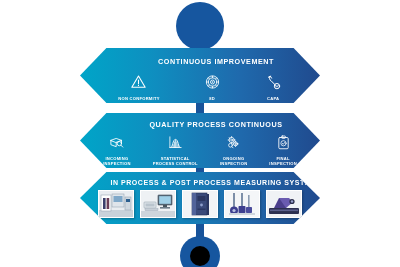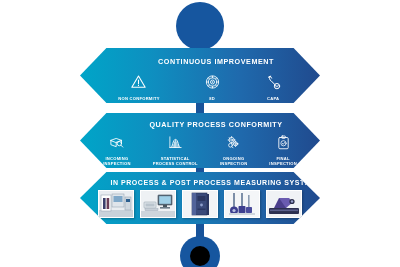--- a/index.html
+++ b/index.html
@@ -183,21 +183,21 @@
             <path d="M15.4 18.2 l1.4 1.5 l2.6 -3.0" stroke-width="1.3"></path>
           </svg>
         </span>
         <span class="item-label">CAPA</span>
       </div>
 
     </div>
   </div>
 
   <div class="banner" id="banner2">
-    <div class="banner-title">QUALITY PROCESS CONFORMITY</div>
+    <div class="banner-title">QUALITY PROCESS CONTINUOUS</div>
     <div class="items">
 
       <div class="item">
         <span class="ico">
           <svg width="17" height="15" viewBox="0 0 24 24" fill="none" stroke="#ffffff" stroke-width="1.4" stroke-linejoin="round" stroke-linecap="round">
             <path d="M3 8.5 L11.5 5.5 L20 8.5 L11.5 11.8 Z"></path>
             <path d="M3 8.5 v7 l8.5 3.2 v-7"></path>
             <path d="M20 8.5 v4.2"></path>
             <circle cx="16.6" cy="13.8" r="3.4"></circle>
             <line x1="19.2" y1="16.4" x2="22" y2="19.3"></line>

